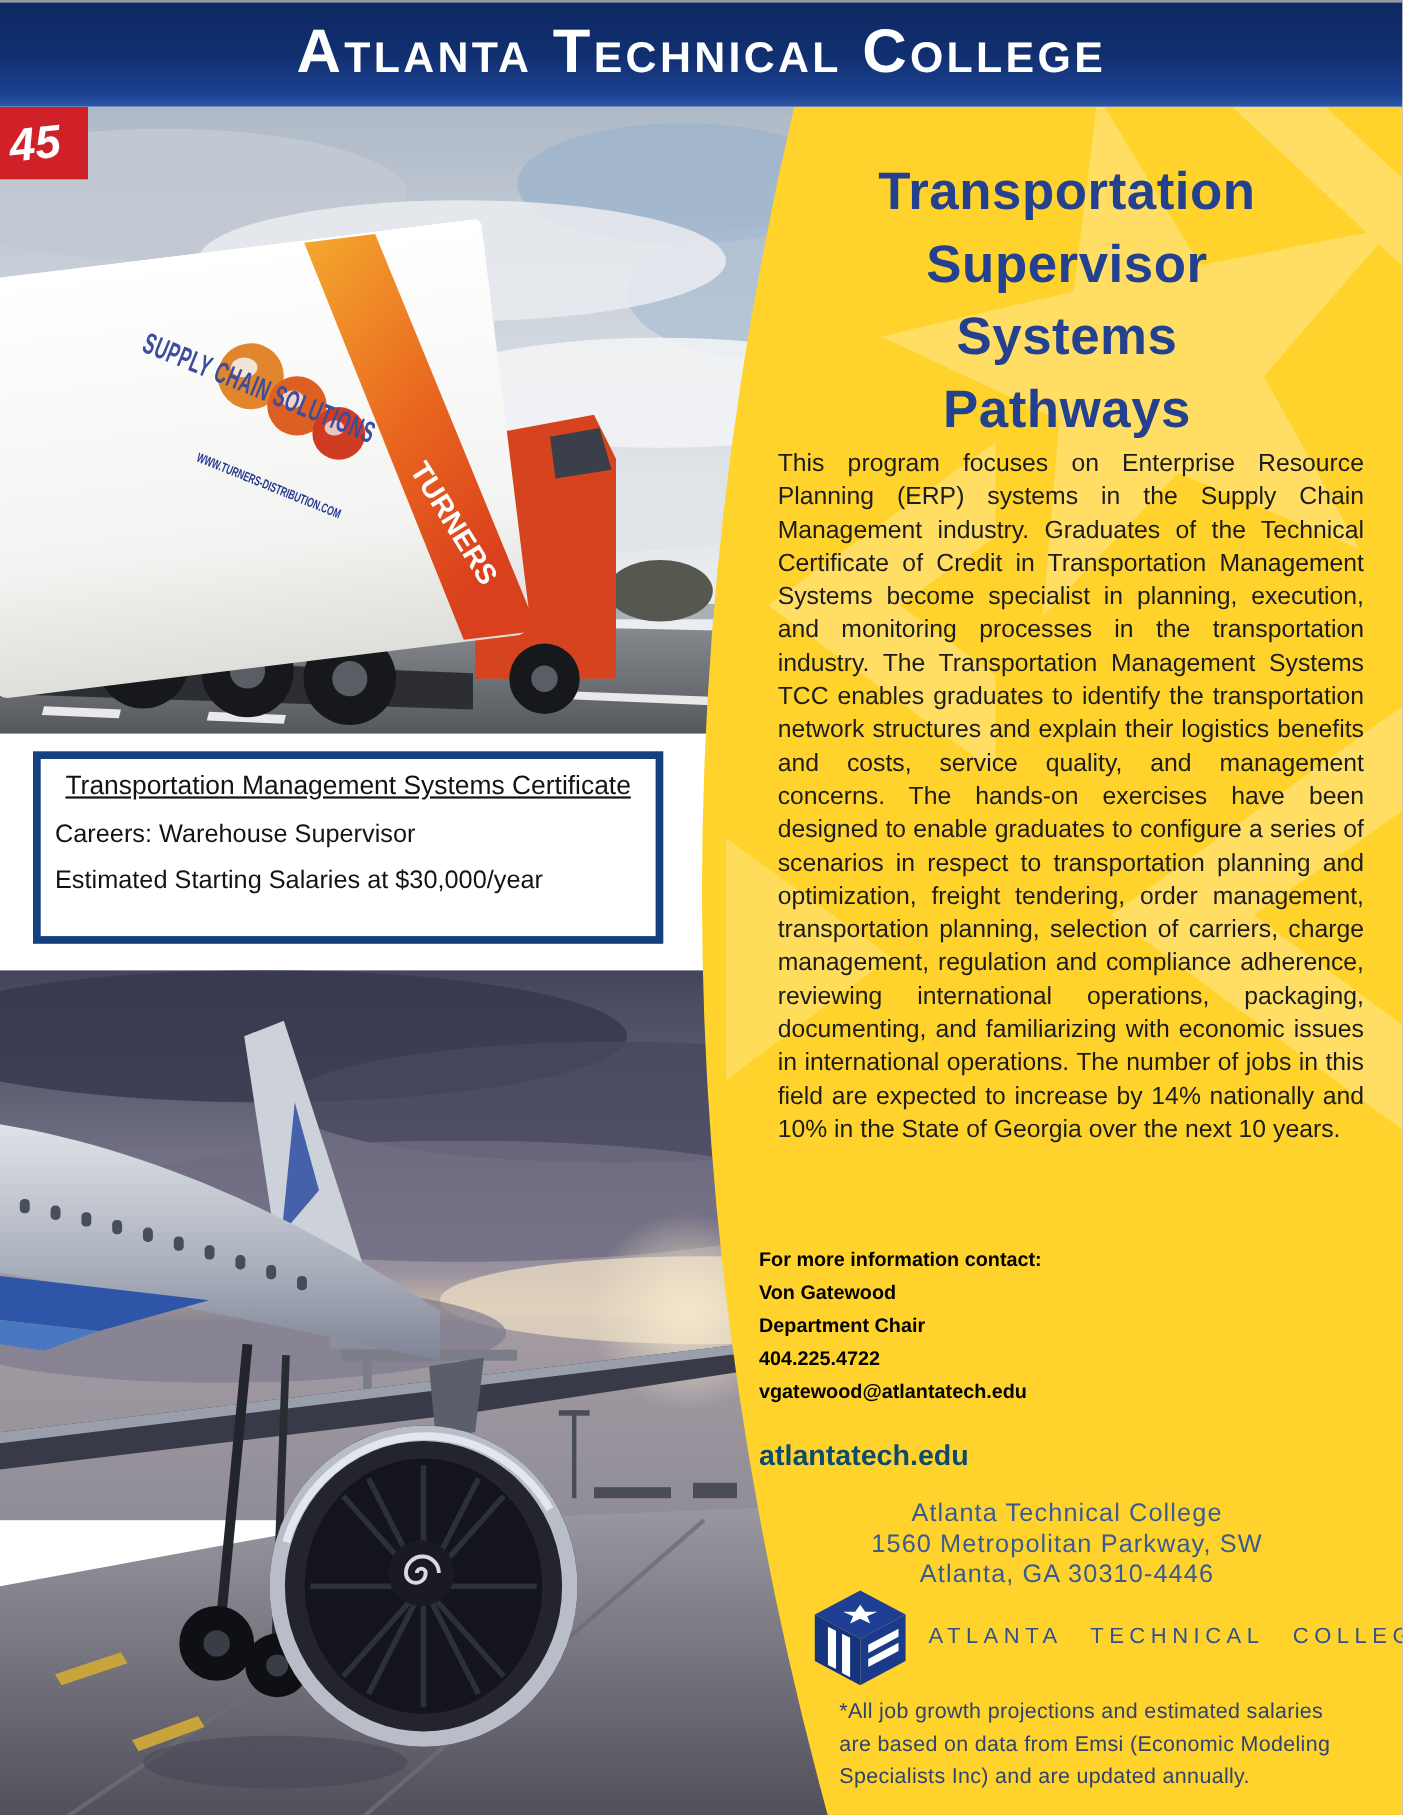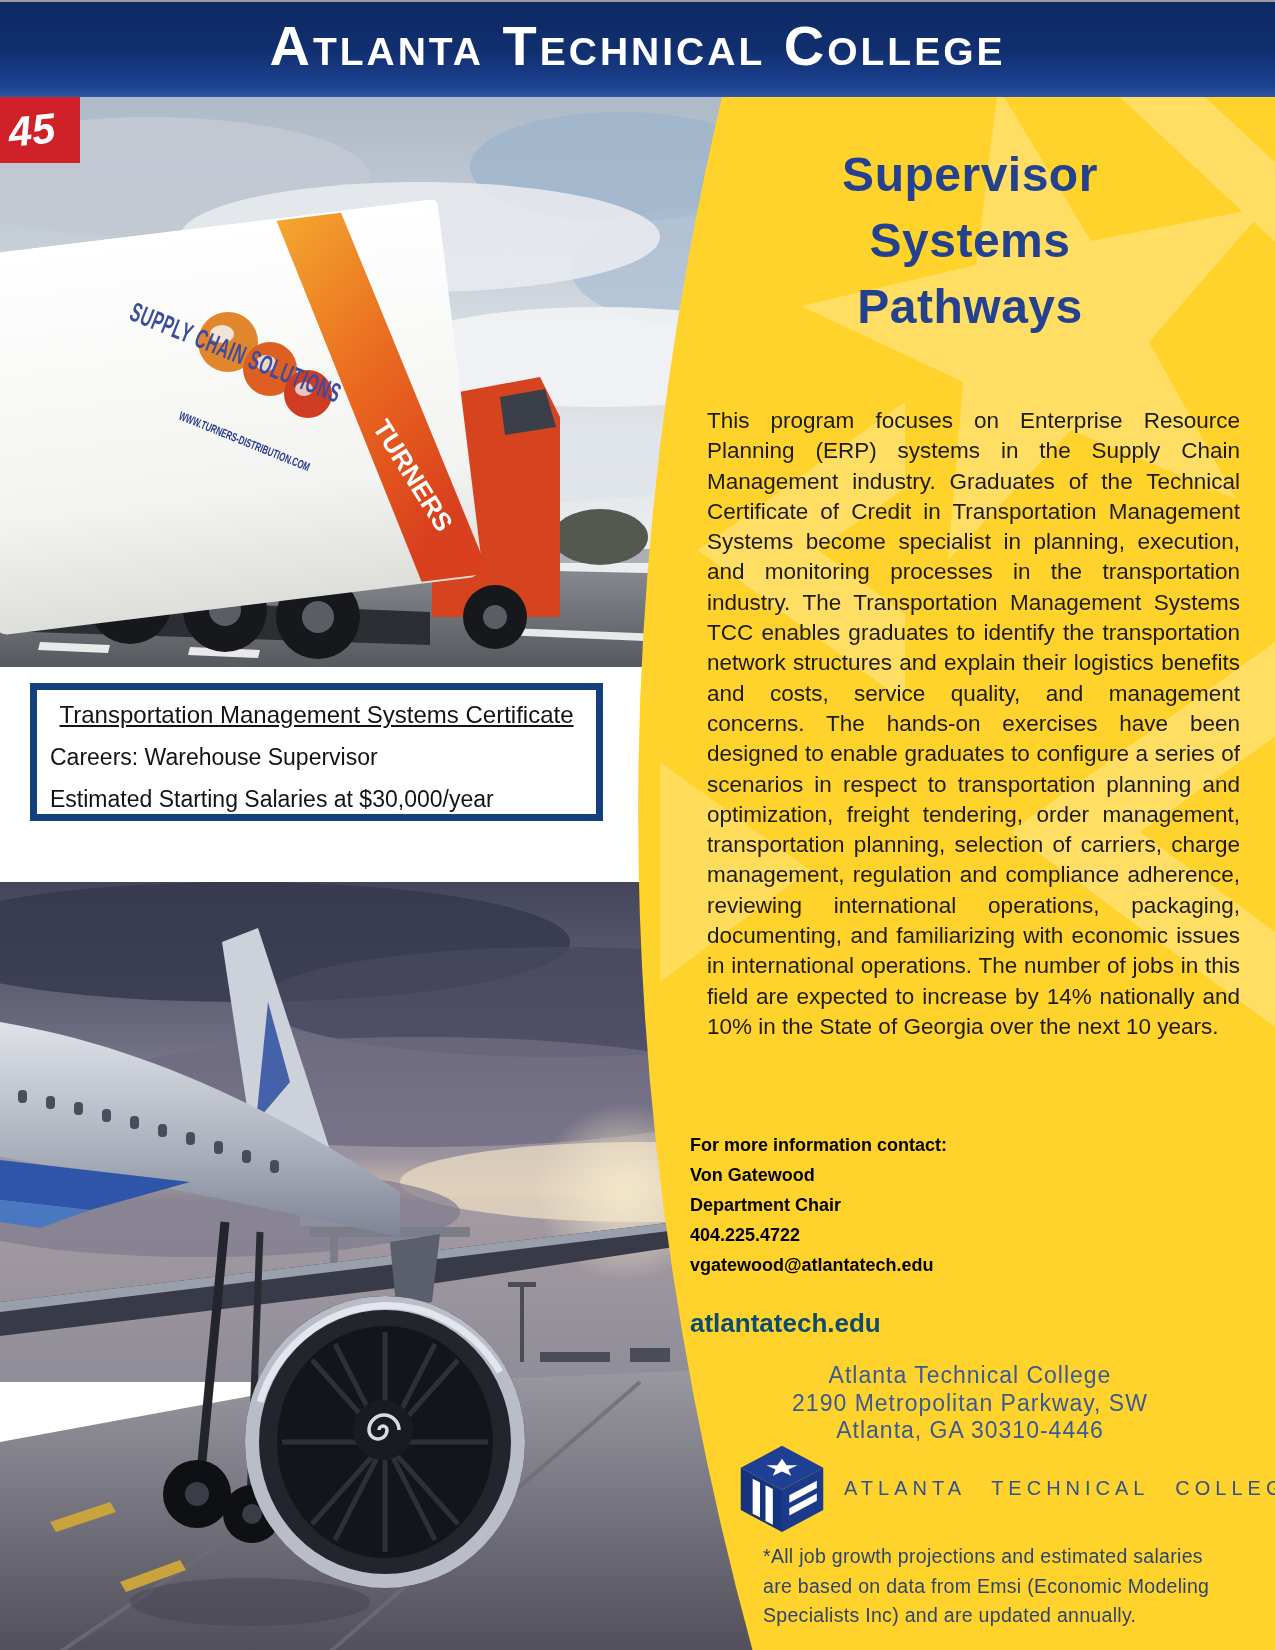--- a/index.html
+++ b/index.html
@@ -13,21 +13,21 @@
           display:flex;align-items:center;justify-content:center;}
   .header-title{color:#ffffff;font-variant:small-caps;font-weight:bold;font-size:56px;
                 letter-spacing:3px;margin-top:-8px;}
 
   
   .truck-photo{top:95px;left:0;width:740px;height:570px;z-index:1;}
   .plane-photo{top:880px;left:0;width:760px;height:770px;z-index:1;}
   .truck-photo svg,.plane-photo svg{display:block;}
 
   
-  .certbox{top:681px;left:30px;width:573px;height:138px;box-sizing:border-box;z-index:3;
+  .certbox{top:681px;left:30px;width:573px;height:175px;box-sizing:border-box;z-index:3;
            background:#ffffff;border:7px solid #15407f;color:#131313;text-align:center;}
   .cert-title{margin-top:11px;font-size:24px;text-decoration:underline;}
   .cert-line{font-size:23px;margin-top:7px;}
   .cert-left{text-align:left;font-size:23px;margin:15px 0 0 13px;}
 
   
   .yellow-panel{top:0;left:0;width:1275px;height:1650px;z-index:2;}
 
   
   .prog-title{left:690px;top:140px;width:560px;z-index:4;text-align:center;
@@ -273,40 +273,41 @@
     <g clip-path="url(#yclip)" fill="#ffde63">
       <path d="M998 85 L1091 239 L1266 205 L1149 340 L1236 497 L1071 428 L948 558 L963 380 L801 304 L976 263 Z"></path>
       <path d="M905 400 L698 548 L905 700 L905 612 L818 548 L905 486 Z"></path>
       <path d="M1275 640 L1010 830 L1275 1025 L1275 930 L1140 830 L1275 735 Z"></path>
       <path d="M1120 95 L1205 95 L1275 160 L1275 240 Z"></path>
       <path d="M660 760 L660 980 L810 868 Z" opacity="0.85"></path>
     </g>
   </svg>
 
   <div class="abs prog-title">
+    <div>Transportation</div>
     <div>Supervisor</div>
     <div>Systems</div>
     <div>Pathways</div>
   </div>
 
   <div class="abs body-text">This program focuses on Enterprise Resource Planning (ERP) systems in the Supply Chain Management industry. Graduates of the Technical Certificate of Credit in Transportation Management Systems become specialist in planning, execution, and monitoring processes in the transportation industry. The Transportation Management Systems TCC enables graduates to identify the transportation network structures and explain their logistics benefits and costs, service quality, and management concerns. The hands-on exercises have been designed to enable graduates to configure a series of scenarios in respect to transportation planning and optimization, freight tendering, order management, transportation planning, selection of carriers, charge management, regulation and compliance adherence, reviewing international operations, packaging, documenting, and familiarizing with economic issues in international operations. The number of jobs in this field are expected to increase by 14% nationally and 10% in the State of Georgia over the next 10 years.</div>
 
   <div class="abs contact">
     <div>For more information contact:</div>
     <div>Von Gatewood</div>
     <div>Department Chair</div>
     <div>404.225.4722</div>
     <div>vgatewood@atlantatech.edu</div>
   </div>
 
   <div class="abs website">atlantatech.edu</div>
 
   <div class="abs address">
     <div>Atlanta Technical College</div>
-    <div>2190 Metropolitan Parkway, SW</div>
+    <div>1560 Metropolitan Parkway, SW</div>
     <div>Atlanta, GA 30310-4446</div>
   </div>
 
   <div class="abs logorow">
     <svg width="92" height="88" viewBox="0 0 100 96">
       <polygon points="50,2 95,26 50,50 5,26" fill="#1e3f94"></polygon>
       <g transform="translate(50,26) scale(1,0.58)">
         <path d="M0,-17 L5,-5 L17,-5 L7,3 L10,15 L0,7 L-10,15 L-7,3 L-17,-5 L-5,-5 Z" fill="#ffffff"></path>
       </g>
       <polygon points="5,26 50,50 50,96 5,72" fill="#16347e"></polygon>

